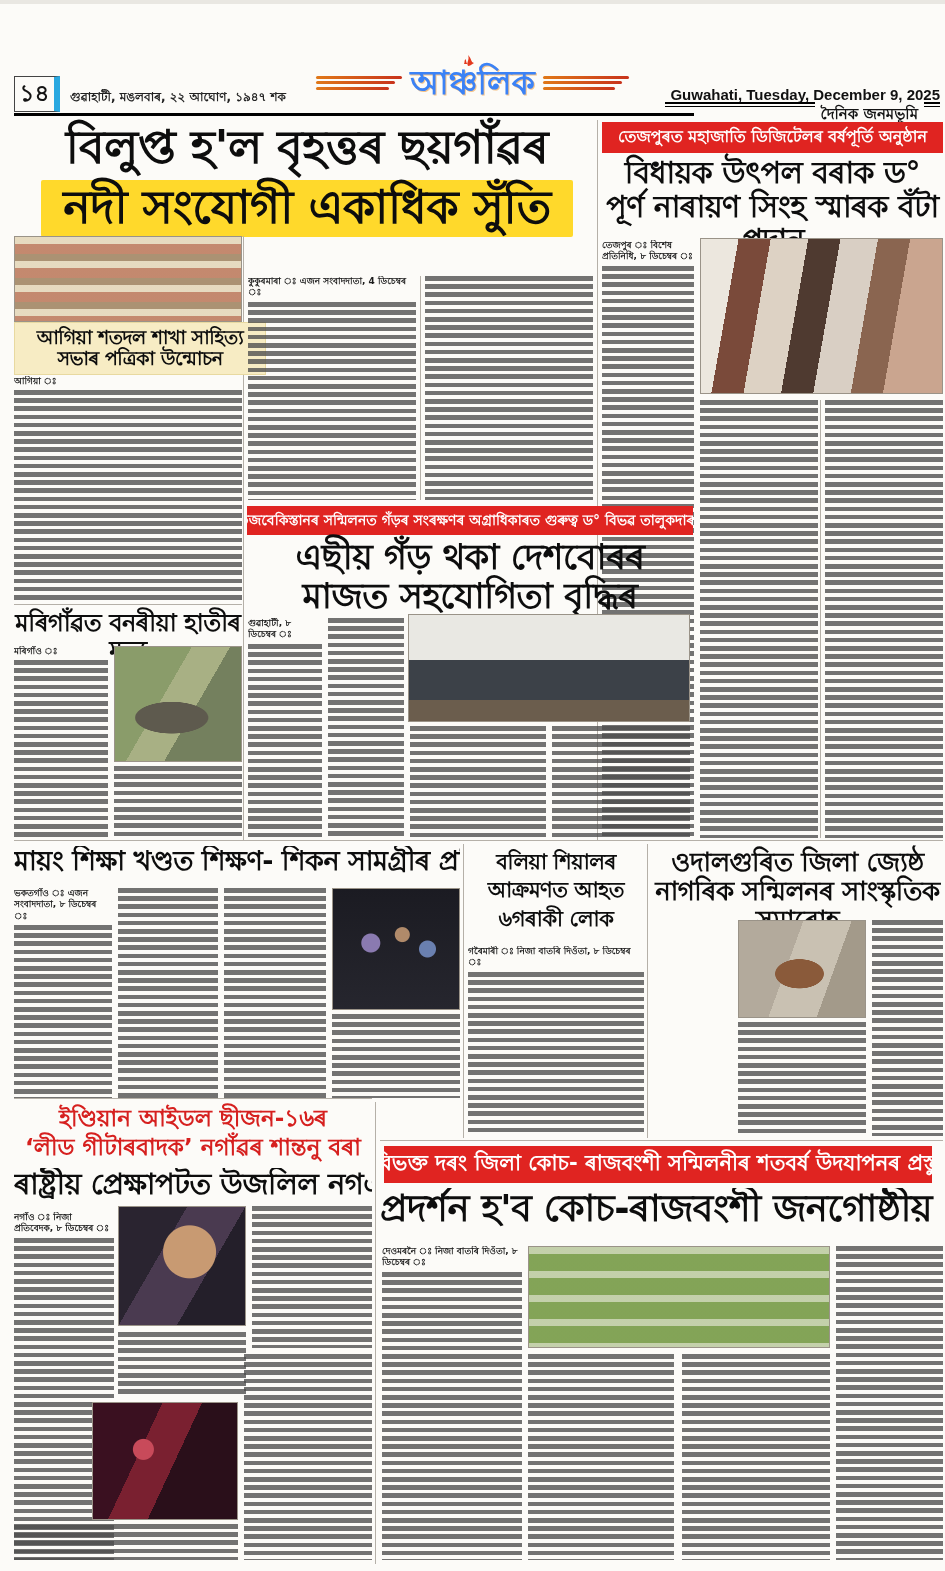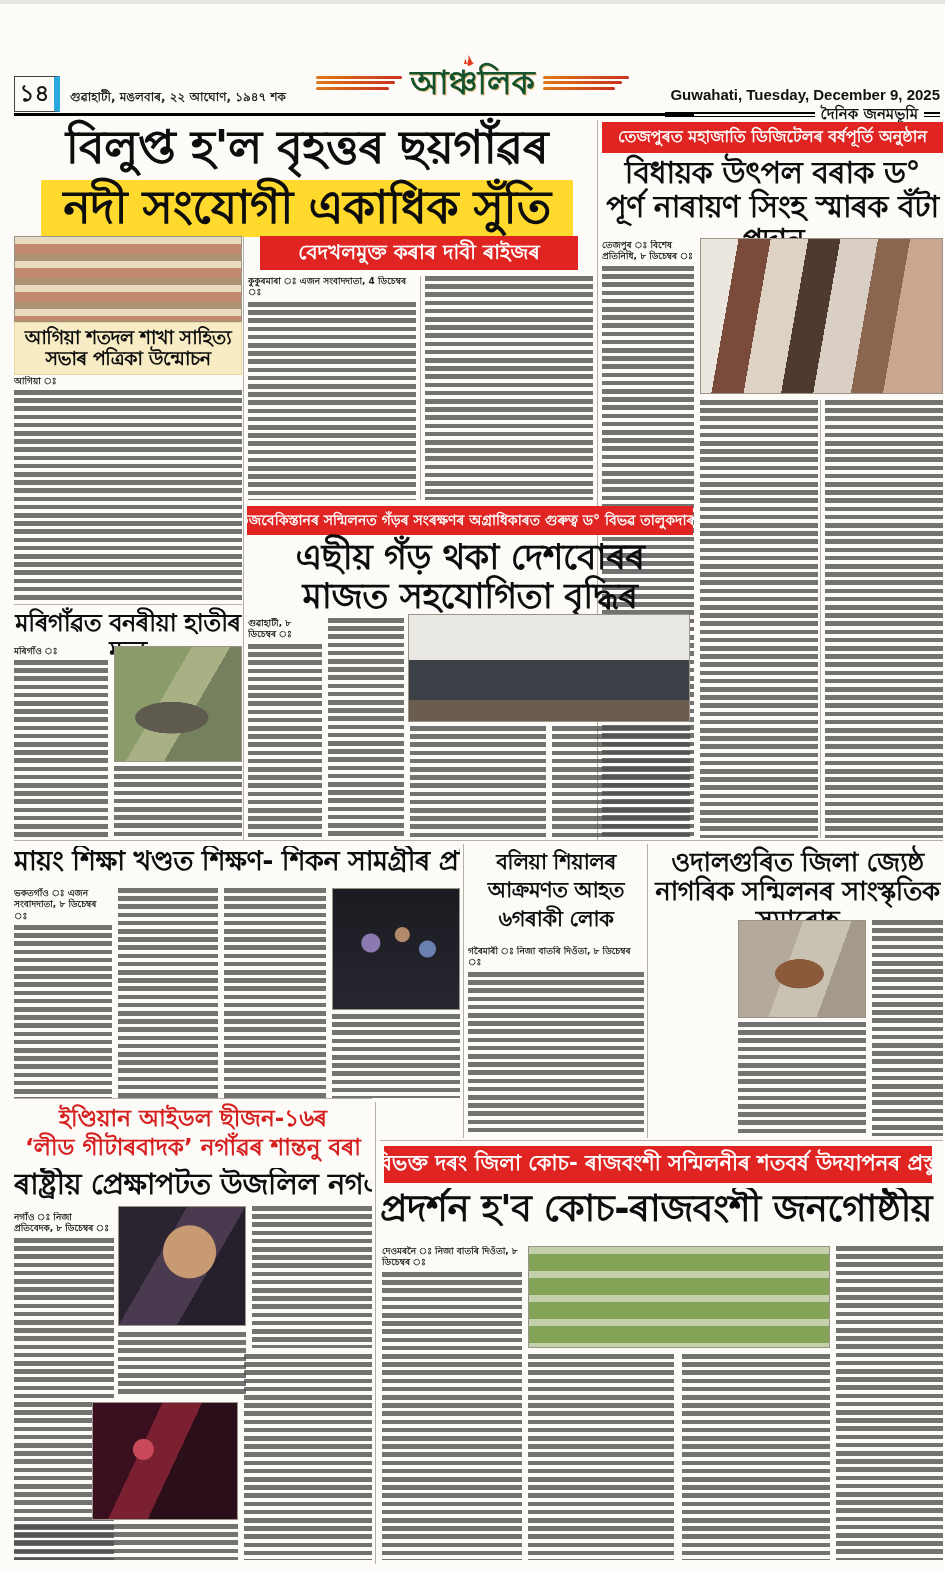--- a/index.html
+++ b/index.html
@@ -15,23 +15,23 @@
   body{font-family:"DejaVu Sans",sans-serif;background:#e9e7e2}
   #page{position:relative;width:945px;height:1571px;margin:4px auto;background:#fcfbf8;color:var(--ink);overflow:hidden}
   .abs{position:absolute}
   .center{text-align:center}
   
   .pageno{width:46px;height:36px;border:1px solid #444;border-right:6px solid var(--accent-blue);font-size:23px;font-weight:bold;display:flex;align-items:center;justify-content:center}
   .date-as{font-size:12px;font-weight:bold;color:#222;white-space:nowrap}
   .masthead{display:flex;align-items:center;gap:8px;justify-content:center}
   .mast-lines{width:86px;height:14px;display:flex;flex-direction:column;justify-content:space-between}
   .mast-lines i{display:block;height:3px;border-radius:2px;background:linear-gradient(90deg,var(--masthead-orange),#c8331c)}
-  .mast-title{font-size:33px;font-weight:bold;color:#14532d;line-height:1;text-shadow:1px 1px 0 #f5c48a;white-space:nowrap}
+  .mast-title{font-size:33px;font-weight:bold;color:#3b82f6;line-height:1;text-shadow:1px 1px 0 #f5c48a;white-space:nowrap}
   .date-en{font-family:"Liberation Sans",sans-serif;font-size:15px;font-weight:bold;color:#111;white-space:nowrap}
-  .paper-name{display:flex;align-items:center;gap:6px;font-size:15px;font-weight:bold;white-space:nowrap}
+  .paper-name{display:flex;align-items:flex-start;gap:6px;font-size:15px;font-weight:bold;white-space:nowrap}
   .dbl{height:5px;border-top:2px solid #000;border-bottom:1px solid #000}
   .hrule{background:#000;height:3px}
   .thin{background:var(--rule)}
   
   .hl{font-weight:bold;color:#0d0d0d;line-height:1.12;letter-spacing:-.5px}
   .kicker{background:var(--banner-red);color:#fff;font-weight:bold;display:flex;align-items:center;justify-content:center;white-space:nowrap;overflow:hidden}
   .red-hl{color:var(--headline-red);font-weight:bold;line-height:1.25}
   .hl-box{background:#f7ecc4;border:1px solid #e8d9a0}
   
   .col{display:flex;flex-direction:column;gap:3px;overflow:hidden}
@@ -102,40 +102,39 @@
   <div class="abs col" style="left:700px;top:396px;width:118px;height:438px">
       <div class="greek"></div>
     </div>
   <div class="abs col" style="left:825px;top:396px;width:118px;height:438px">
       <div class="greek"></div>
     </div>
   <div class="abs thin" style="left:820px;top:396px;width:1px;height:438px"></div>
 
   <div class="abs thin" style="left:243px;top:232px;width:1px;height:604px"></div>
   <div class="abs photo crowd" style="left:14px;top:232px;width:228px;height:86px;background-color:#d9c9a8;background-image:linear-gradient(to bottom,rgba(232,220,195,.9) 0 30%,rgba(178,84,63,.55) 30% 70%,rgba(140,110,80,.6) 70% 100%)"></div>
-  <div class="abs hl-box center hl" style="left:14px;top:318px;width:228px;padding:4px 2px;font-size:19px">আগিয়া শতদল শাখা সাহিত্য সভাৰ পত্ৰিকা উন্মোচন</div>
+  <div class="abs hl-box center hl" style="left:14px;top:318px;width:252px;padding:4px 2px;font-size:19px">আগিয়া শতদল শাখা সাহিত্য সভাৰ পত্ৰিকা উন্মোচন</div>
   <div class="abs col" style="left:14px;top:372px;width:228px;height:226px">
     <div class="dateline">আগিয়া ঃ</div>
     <div class="greek"></div>
   </div>
 
   <div class="abs thin" style="left:14px;top:600px;width:228px;height:1px"></div>
   <div class="abs hl center" style="left:14px;top:606px;width:228px;font-size:24px">মৰিগাঁৱত বনৰীয়া হাতীৰ মৃত্যু</div>
   <div class="abs col" style="left:14px;top:642px;width:94px;height:194px">
     <div class="dateline">মৰিগাঁও ঃ</div>
     <div class="greek"></div>
   </div>
   <div class="abs photo" style="left:114px;top:642px;width:128px;height:116px;background:
       radial-gradient(ellipse 60px 26px at 45% 62%,#5e5a4e 0 60%,transparent 62%),
       linear-gradient(120deg,#8a9c6a 0 40%,#a8b084 40% 60%,#74805e 60% 100%)"></div>
   <div class="abs col" style="left:114px;top:762px;width:128px;height:74px">
       <div class="greek"></div>
     </div>
 
-  <div class="abs kicker" style="left:260px;top:232px;width:318px;height:34px;font-size:20px">বেদখলমুক্ত কৰাৰ দাবী ৰাইজৰ</div>
   <div class="abs col" style="left:248px;top:272px;width:168px;height:224px">
     <div class="dateline">কুকুৰমাৰা ঃ এজন সংবাদদাতা, 4 ডিচেম্বৰ ঃ</div>
     <div class="greek"></div>
   </div>
   <div class="abs thin" style="left:420px;top:272px;width:1px;height:224px"></div>
   <div class="abs col" style="left:425px;top:272px;width:168px;height:224px">
       <div class="greek"></div>
     </div>
 
   <div class="abs kicker" style="left:247px;top:502px;width:446px;height:29px;font-size:14px">উজবেকিস্তানৰ সন্মিলনত গঁড়ৰ সংৰক্ষণৰ অগ্ৰাধিকাৰত গুৰুত্ব ড° বিভৱ তালুকদাৰৰ</div>

